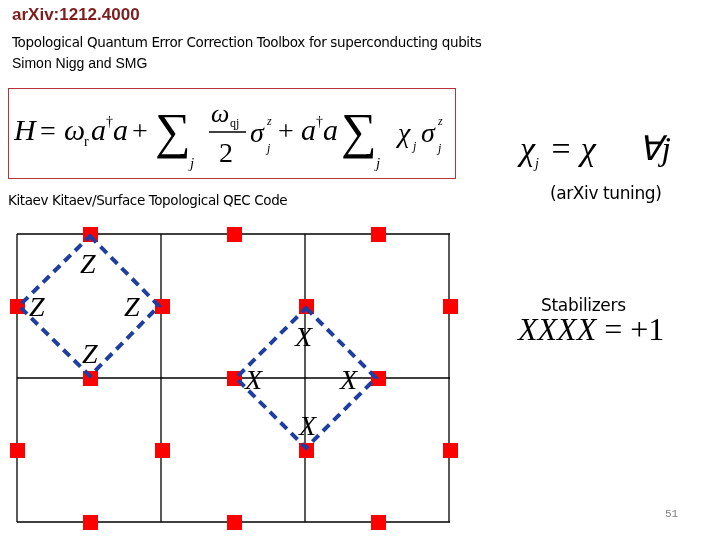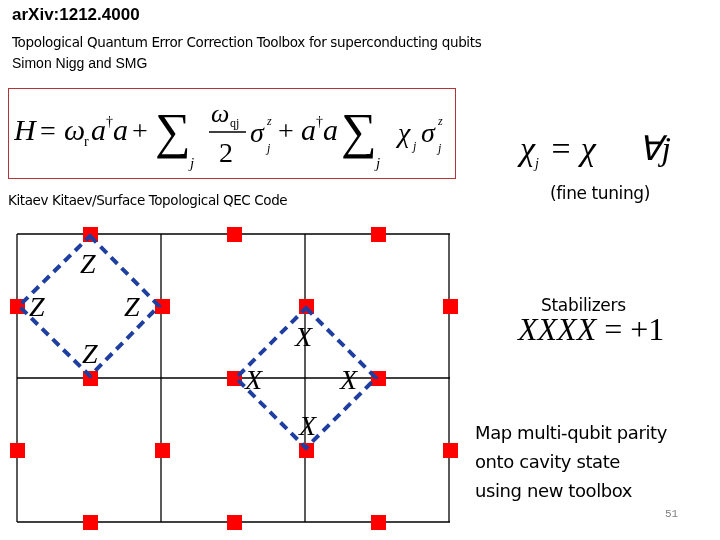--- a/index.html
+++ b/index.html
@@ -1,18 +1,18 @@
 <!DOCTYPE html>
 <html><head>
 <meta charset="utf-8">
 <style>
   html,body{margin:0;padding:0;background:#fff;}
   #slide{position:relative;width:720px;height:540px;overflow:hidden;background:#fff;font-family:"DejaVu Sans",sans-serif;color:#000;}
   .abs{position:absolute;white-space:nowrap;}
-  #arxiv{left:12px;top:5px;font-family:"Liberation Sans",sans-serif;font-weight:bold;font-size:17px;color:#000000;}
+  #arxiv{left:12px;top:5px;font-family:"Liberation Sans",sans-serif;font-weight:bold;font-size:17px;color:#7f1d1d;}
   #subtitle{left:12px;top:34px;font-family:"DejaVu Sans",sans-serif;font-size:13.5px;letter-spacing:-0.35px;}
   #authors{left:12px;top:55px;font-family:"Liberation Sans",sans-serif;font-size:14px;}
   #ham-box{left:8px;top:88px;width:448px;height:91px;border:1.5px solid #b5333a;box-sizing:border-box;}
   .math{font-family:"Liberation Serif",serif;}
   #ham{left:14px;top:100px;width:440px;height:78px;}
   #chi-eq{left:520px;top:128px;}
   #fine{left:550px;top:183px;font-family:"DejaVu Sans",sans-serif;font-size:17px;letter-spacing:-0.4px;}
   #kitaev{left:8px;top:192px;font-family:"DejaVu Sans",sans-serif;font-size:13.5px;letter-spacing:-0.4px;}
   #grid{left:0;top:215px;width:470px;height:325px;}
   #stab-title{left:541px;top:279px;font-family:"DejaVu Sans",sans-serif;font-size:17px;letter-spacing:-0.3px;margin-top:16px;}
@@ -61,21 +61,21 @@
       <text x="424" y="25" font-size="12" font-style="italic">z</text>
       <text x="424" y="52" font-size="12" font-style="italic">j</text>
     </g>
   </svg>
 
   <div id="chi-eq" class="abs math" style="font-size:34px;">
     <span style="font-style:italic;">χ</span><sub style="font-size:14px;font-style:italic;">j</sub>
     <span style="font-style:italic;margin-left:2px;">= χ</span>
     <span style="font-style:italic;margin-left:34px;">∀j</span>
   </div>
-  <div id="fine" class="abs">(fine tuning)</div>
+  <div id="fine" class="abs">(arXiv tuning)</div>
 
   <div id="kitaev" class="abs">Kitaev Kitaev/Surface Topological QEC Code</div>
 
   <svg id="grid" class="abs" viewBox="0 215 470 325" width="470" height="325">
     <g stroke="#000" stroke-width="1.3" fill="none">
       <line x1="17" y1="234" x2="450" y2="234"></line>
       <line x1="17" y1="378" x2="450" y2="378"></line>
       <line x1="17" y1="522" x2="450" y2="522"></line>
       <line x1="17" y1="234" x2="17" y2="522"></line>
       <line x1="161" y1="234" x2="161" y2="522"></line>
@@ -115,20 +115,15 @@
       <text x="340" y="389">X</text>
       <text x="299" y="435">X</text>
     </g>
   </svg>
 
   <div id="stab-title" class="abs">Stabilizers</div>
   <div id="stab-eqs" class="abs math" style="font-size:32px;line-height:38px;">
     <div><span style="font-style:italic;">XXXX</span> <span>= +1</span></div>
   </div>
 
-  <div id="map-text" class="abs">
-    <div>Map multi-qubit parity</div>
-    <div>onto cavity state</div>
-    <div>using new toolbox</div>
-  </div>
 
   <div id="page-num" class="abs">51</div>
 </div>
 
 </body></html>

